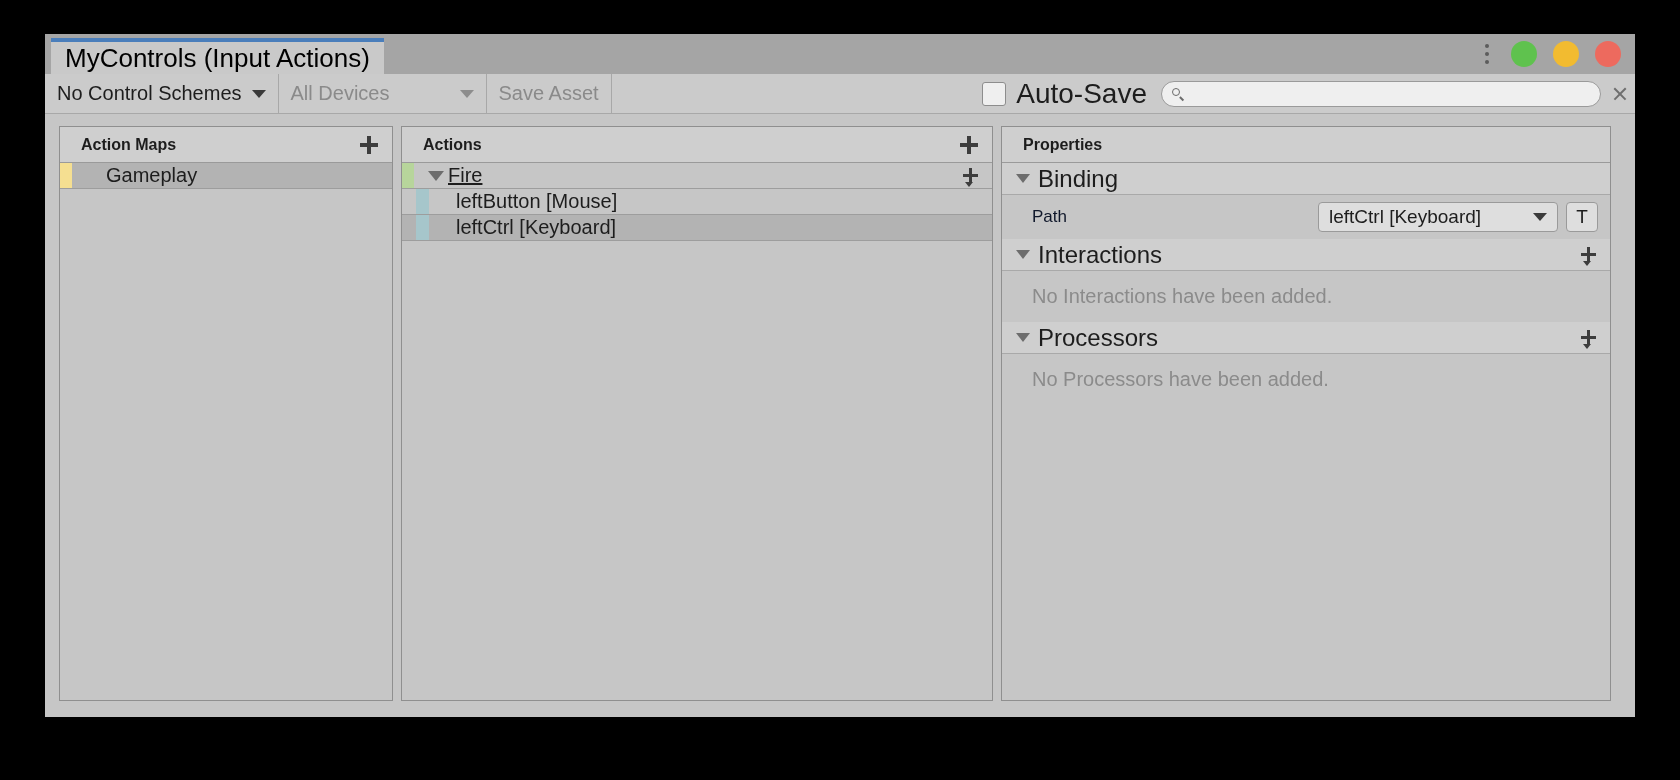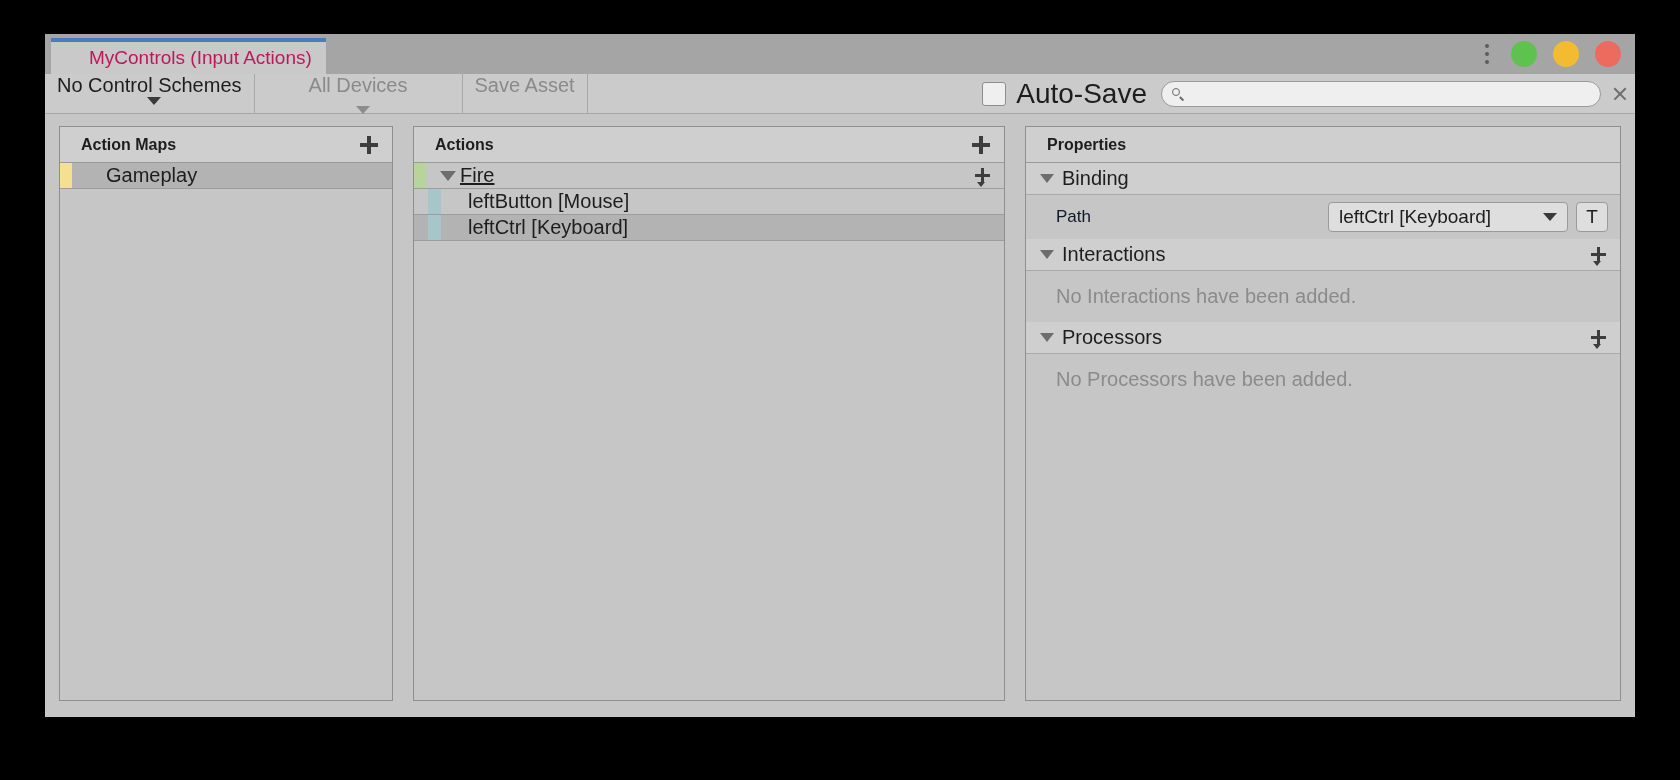--- a/index.html
+++ b/index.html
@@ -46,24 +46,23 @@
     height: 36px;
     padding: 0 14px 0 14px;
     background: #c9c9c9;
     display: flex;
     align-items: center;
     box-sizing: border-box;
     border-top: 4px solid #4a7ebb;
     cursor: pointer;
   }
   .tab-label {
-    font-size: 19px;
-    color: #be185d;
+    font-size: 26px;
+    color: #000000;
     white-space: nowrap;
-    margin-left: 24px;
   }
 
   .titlebar-right {
     position: absolute;
     right: 14px;
     top: 0;
     height: 40px;
     display: flex;
     align-items: center;
     gap: 16px;
@@ -109,21 +108,21 @@
     height: 40px;
     display: flex;
     align-items: center;
     padding: 0 12px;
     box-sizing: border-box;
     font-size: 20px;
     color: #1d1d1d;
     white-space: nowrap;
     cursor: pointer;
   }
-  .tb-item.sep { border-right: 1px solid #a8a8a8; flex-direction: column; }
+  .tb-item.sep { border-right: 1px solid #a8a8a8; }
   .tb-item.disabled { color: #8a8a8a; cursor: default; }
 
   .tb-caret {
     margin-left: 10px;
     width: 0; height: 0;
     border-left: 7px solid transparent;
     border-right: 7px solid transparent;
     border-top: 8px solid #3a3a3a;
   }
   .tb-caret.dim { border-top-color: #8d8d8d; }
@@ -217,24 +216,24 @@
     background: #6e6e6e;
   }
   .clearx::before { transform: rotate(45deg); }
   .clearx::after  { transform: rotate(-45deg); }
 
   
   .body {
     position: relative;
     height: calc(683px - 40px - 40px);
     background: #c6c6c6;
-    padding: 12px 14px 16px 14px;
-    box-sizing: border-box;
-    display: flex;
-    gap: 20px;
+    padding: 12px 24px 16px 14px;
+    box-sizing: border-box;
+    display: flex;
+    gap: 8px;
   }
 
   .panel {
     background: #c6c6c6;
     border: 1px solid #8f8f8f;
     box-sizing: border-box;
     display: flex;
     flex-direction: column;
     overflow: hidden;
   }
@@ -352,21 +351,21 @@
     box-sizing: border-box;
   }
   .prop-section .tri {
     margin-left: 0;
     margin-right: 8px;
     border-left-width: 7px;
     border-right-width: 7px;
     border-top-width: 9px;
   }
   .prop-section-title {
-    font-size: 20px;
+    font-size: 24px;
     color: #1d1d1d;
   }
 
   .prop-row {
     position: relative;
     height: 44px;
     display: flex;
     align-items: center;
     padding: 0 12px 0 30px;
     box-sizing: border-box;

